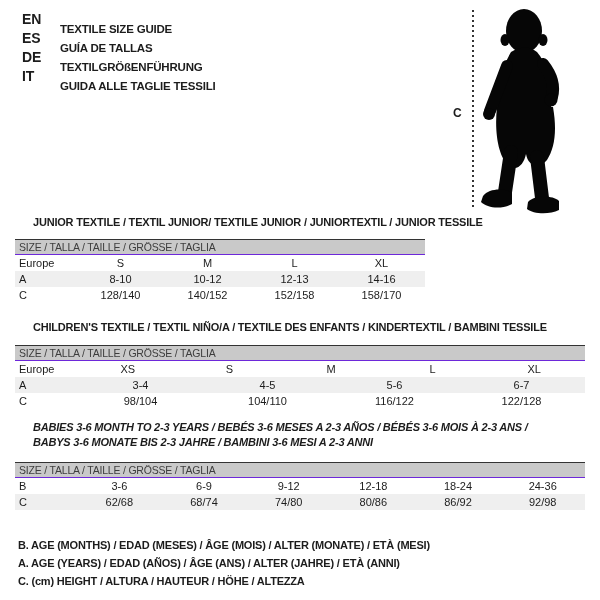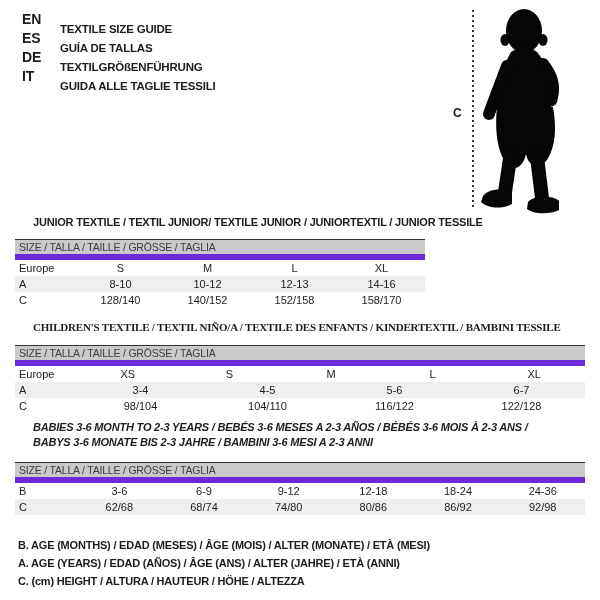--- a/index.html
+++ b/index.html
@@ -16,31 +16,31 @@
   
   .figure-svg{position:absolute;left:467px;top:2px;width:120px;height:212px;}
   .figure-label{position:absolute;left:453px;top:106px;font-size:12px;font-weight:bold;}
 
   
   .section-title{
     position:absolute;left:18px;font-weight:bold;font-size:11px;
     letter-spacing:-0.2px;white-space:nowrap;margin-left:15px;
   }
   #junior-title{top:216px;}
-  #children-title{top:321px;font-family:Liberation Serif, serif;}
+  #children-title{top:321px;}
   #babies-title{top:420px;line-height:15px;white-space:normal;width:575px;font-style:italic;}
 
   
   .size-table{position:absolute;left:15px;}
   #junior-table{top:239px;width:410px;}
   #children-table{top:345px;width:570px;}
   #babies-table{top:462px;width:570px;}
   .size-bar{
     height:14px;line-height:14px;background:#c9c9c9;
-    border-top:1px solid #333;border-bottom:6px solid #6d28d9;
+    border-top:1px solid #333;border-bottom:1px solid #6d28d9;
     color:#3d3d3d;font-size:10.5px;padding-left:4px;letter-spacing:-0.2px;
   }
   .trow{display:flex;height:16px;line-height:16px;font-size:11px;}
   .trows .trow:nth-child(2){background:#efefef;}
   .cell-label{width:58px;padding-left:4px;}
   .cell{flex:1;text-align:center;}
 
   
   .legend{position:absolute;left:18px;top:536px;}
   .legend-line{font-weight:bold;font-size:11px;height:18px;line-height:18px;letter-spacing:-0.2px;white-space:nowrap;}

